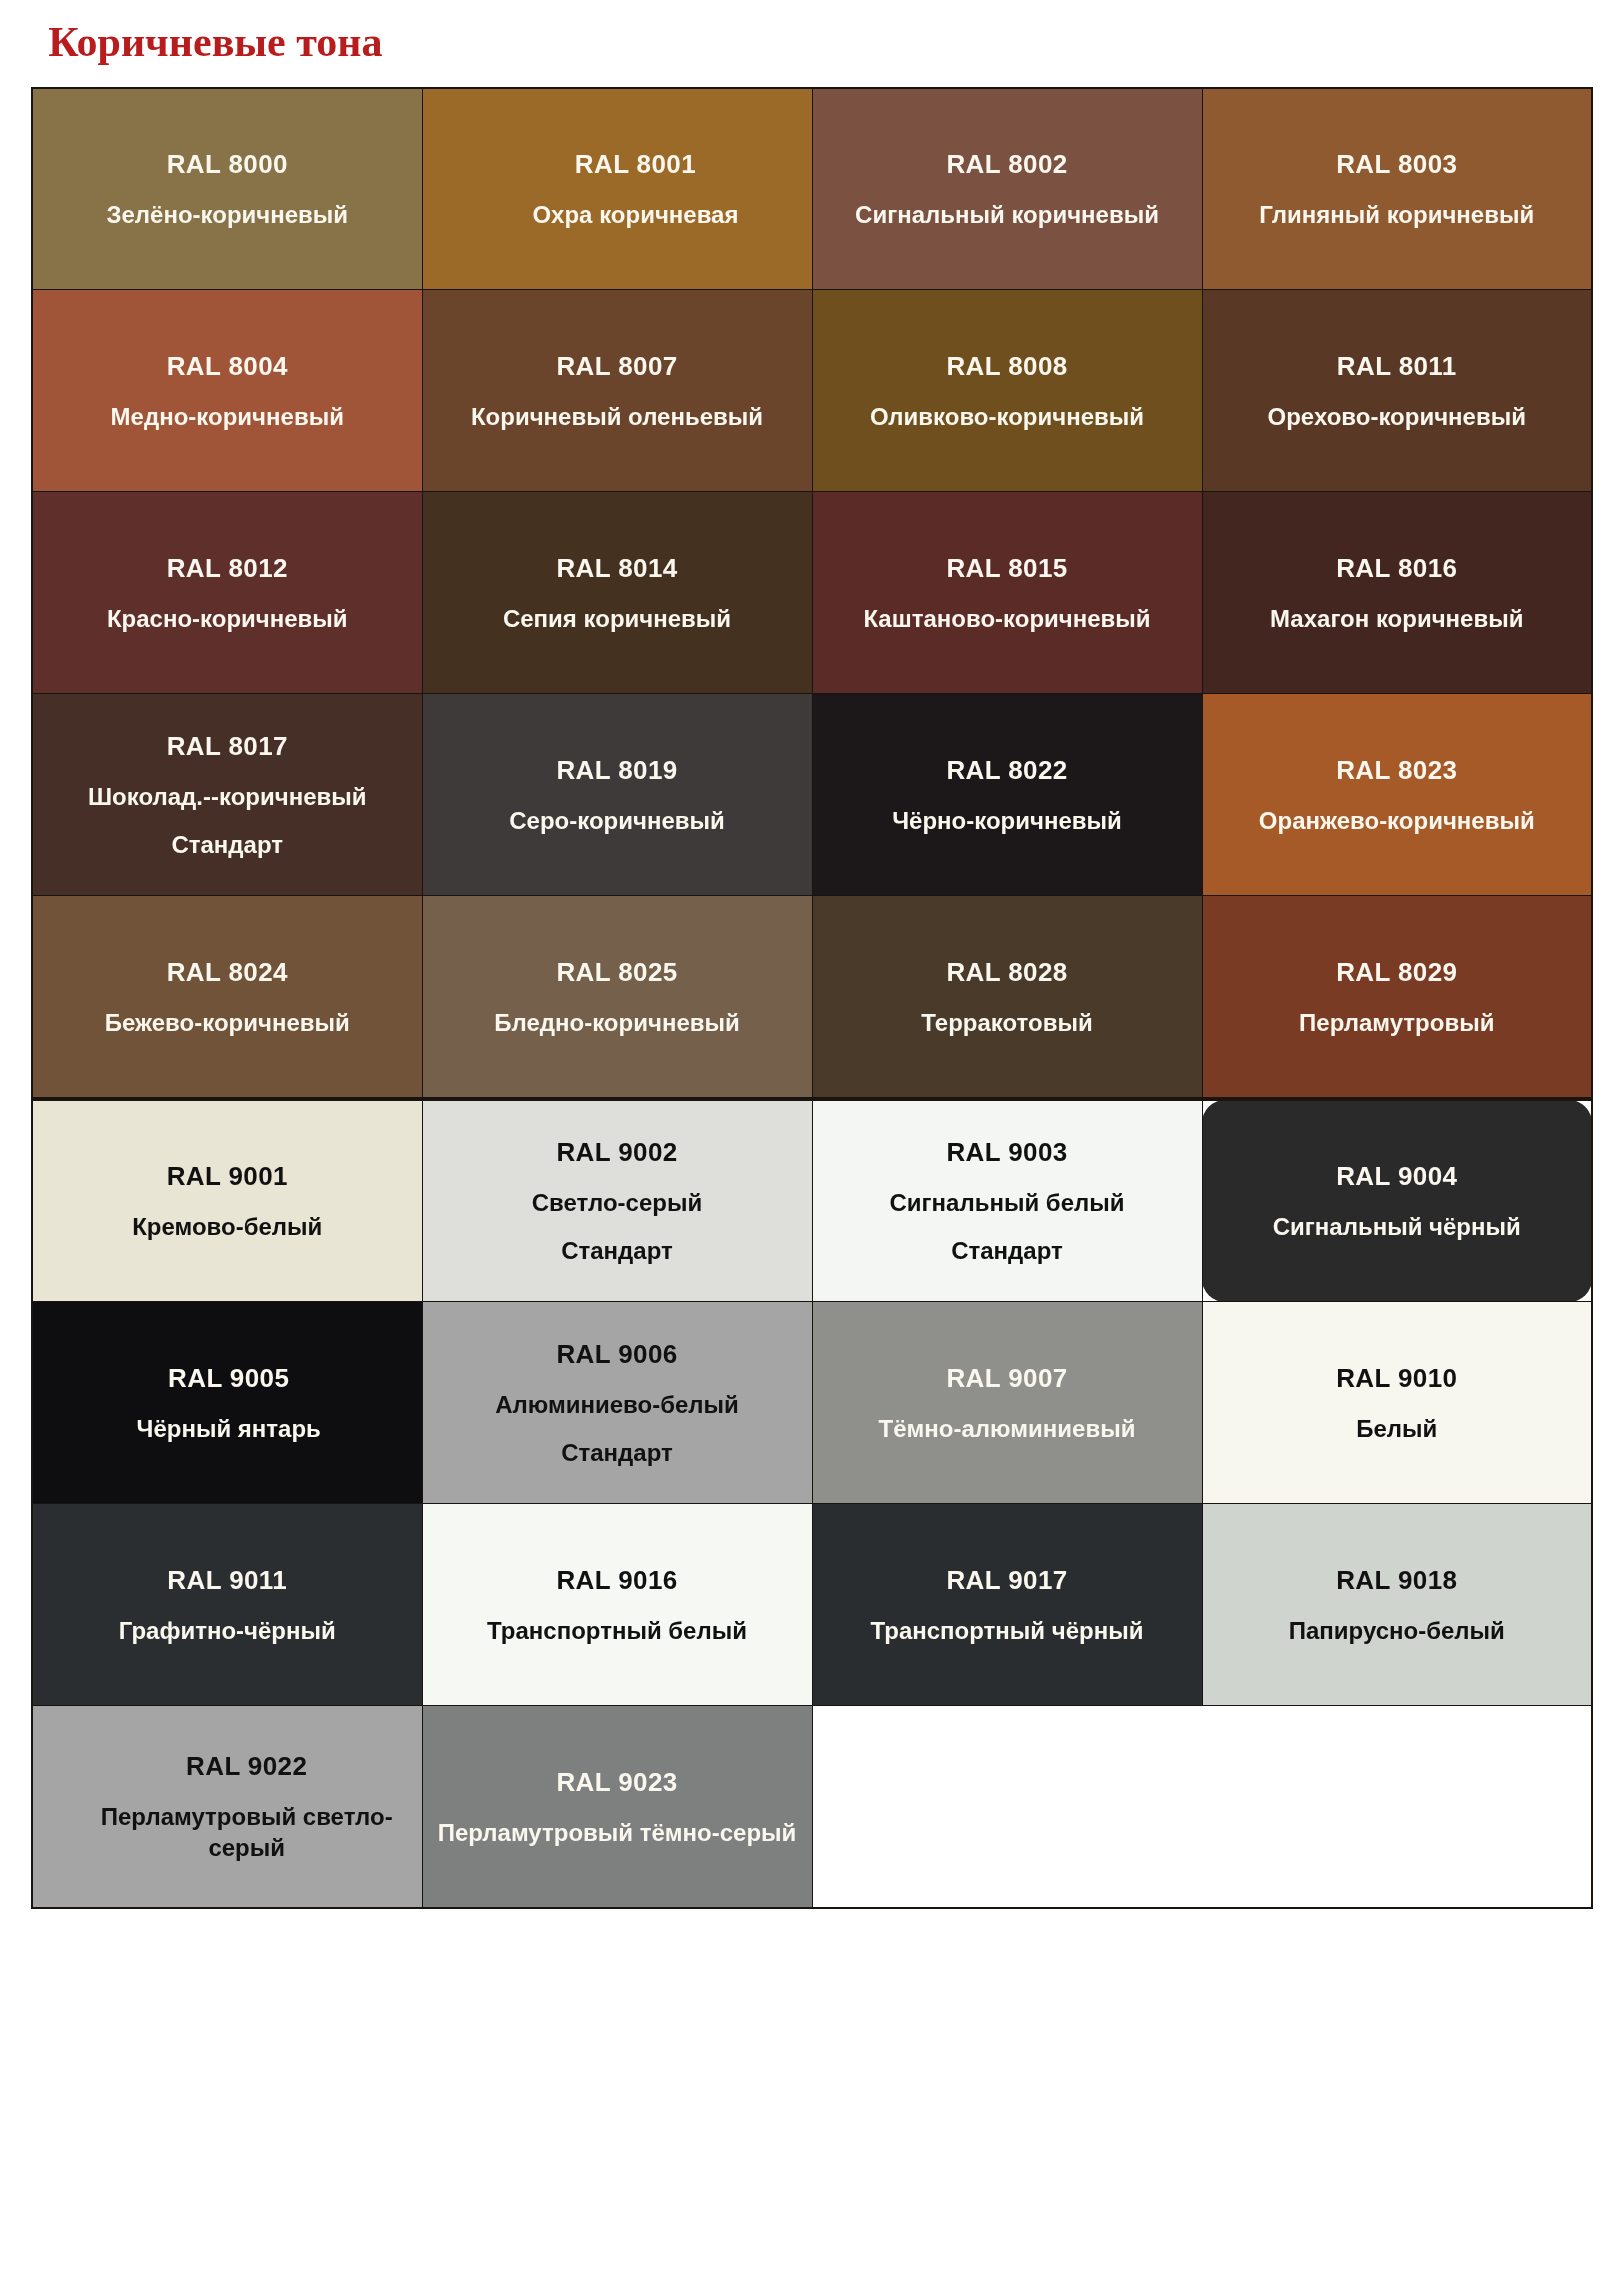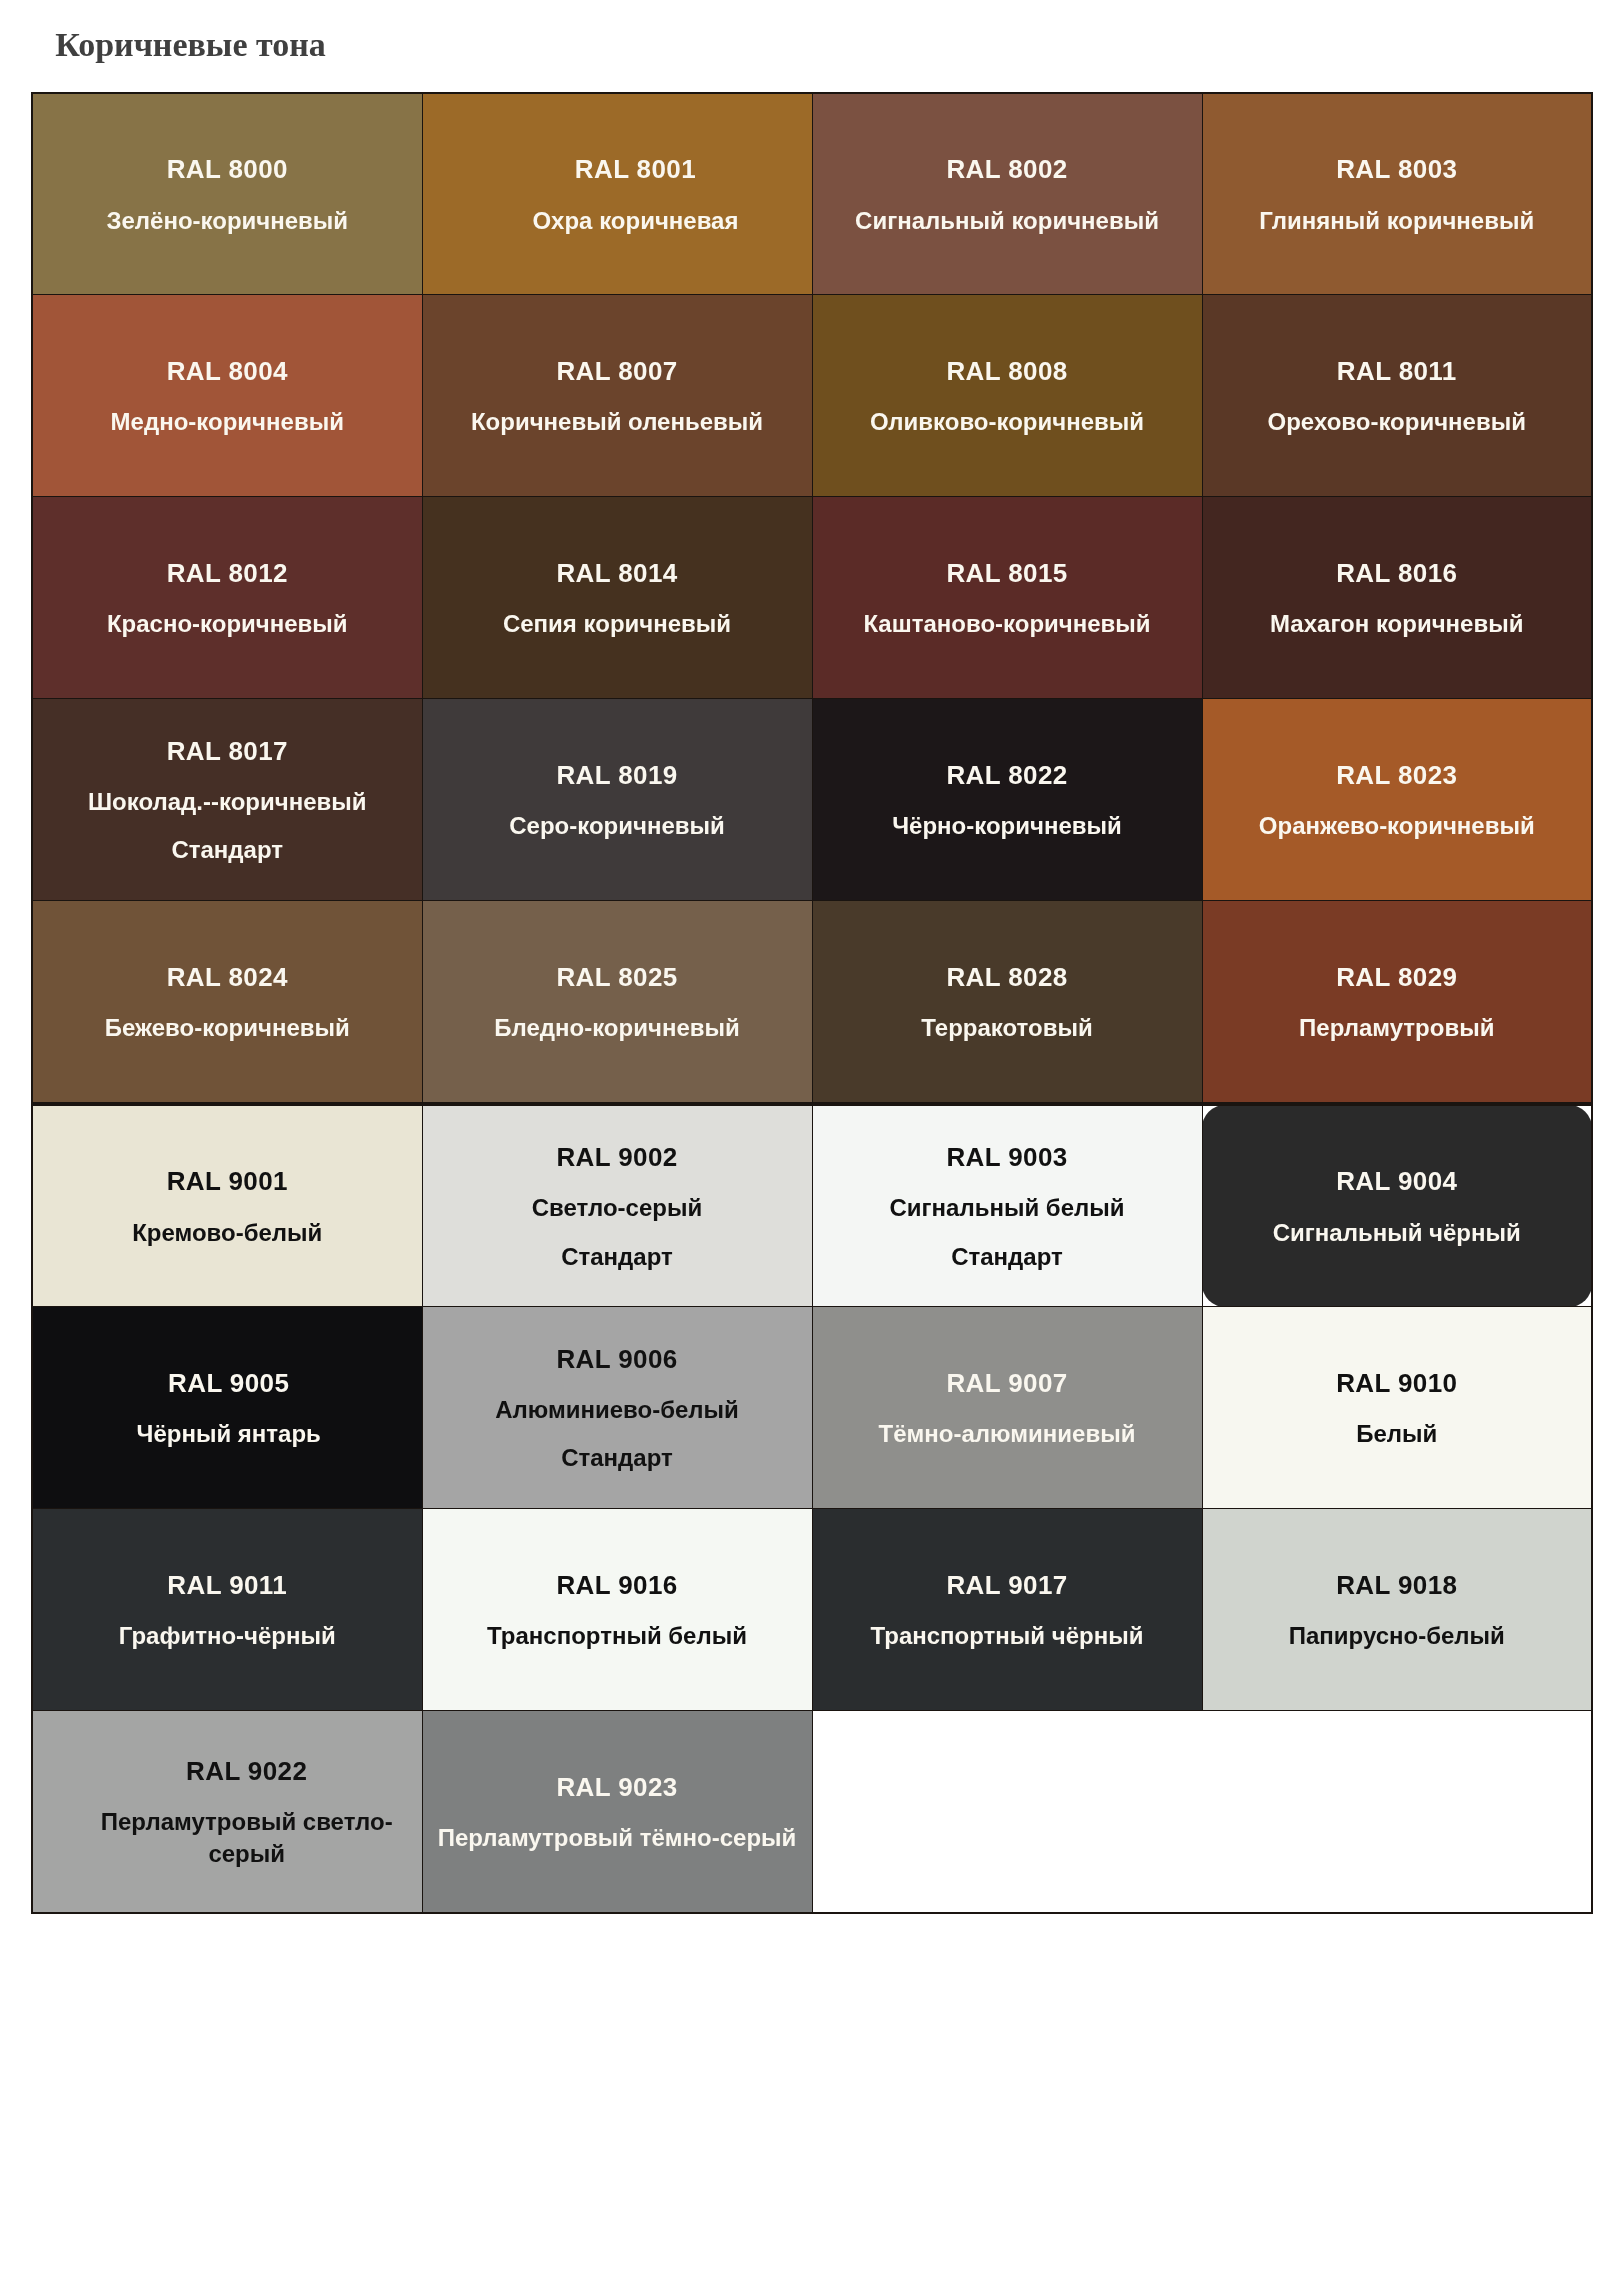--- a/index.html
+++ b/index.html
@@ -17,24 +17,24 @@
     width: 1624px;
     height: 2295px;
     background: #ffffff;
     position: relative;
     box-sizing: border-box;
     padding: 0 31px;
   }
   .section-title {
     font-family: "Liberation Serif", serif;
     font-weight: bold;
-    font-size: 34px;
-    color: #404040;
+    font-size: 42px;
+    color: #b91c1c;
     letter-spacing: 0px;
-    margin: 15px;
+    margin: 8px;
     padding: 10.7px 0 13.8px 9.2px;
     line-height: 1.1;
   }
   .section-title.second {
     padding-top: 20px;
   }
   .grid {
     width: 1562px;
     border: 2.3px solid #1a1410;
     border-collapse: collapse;

